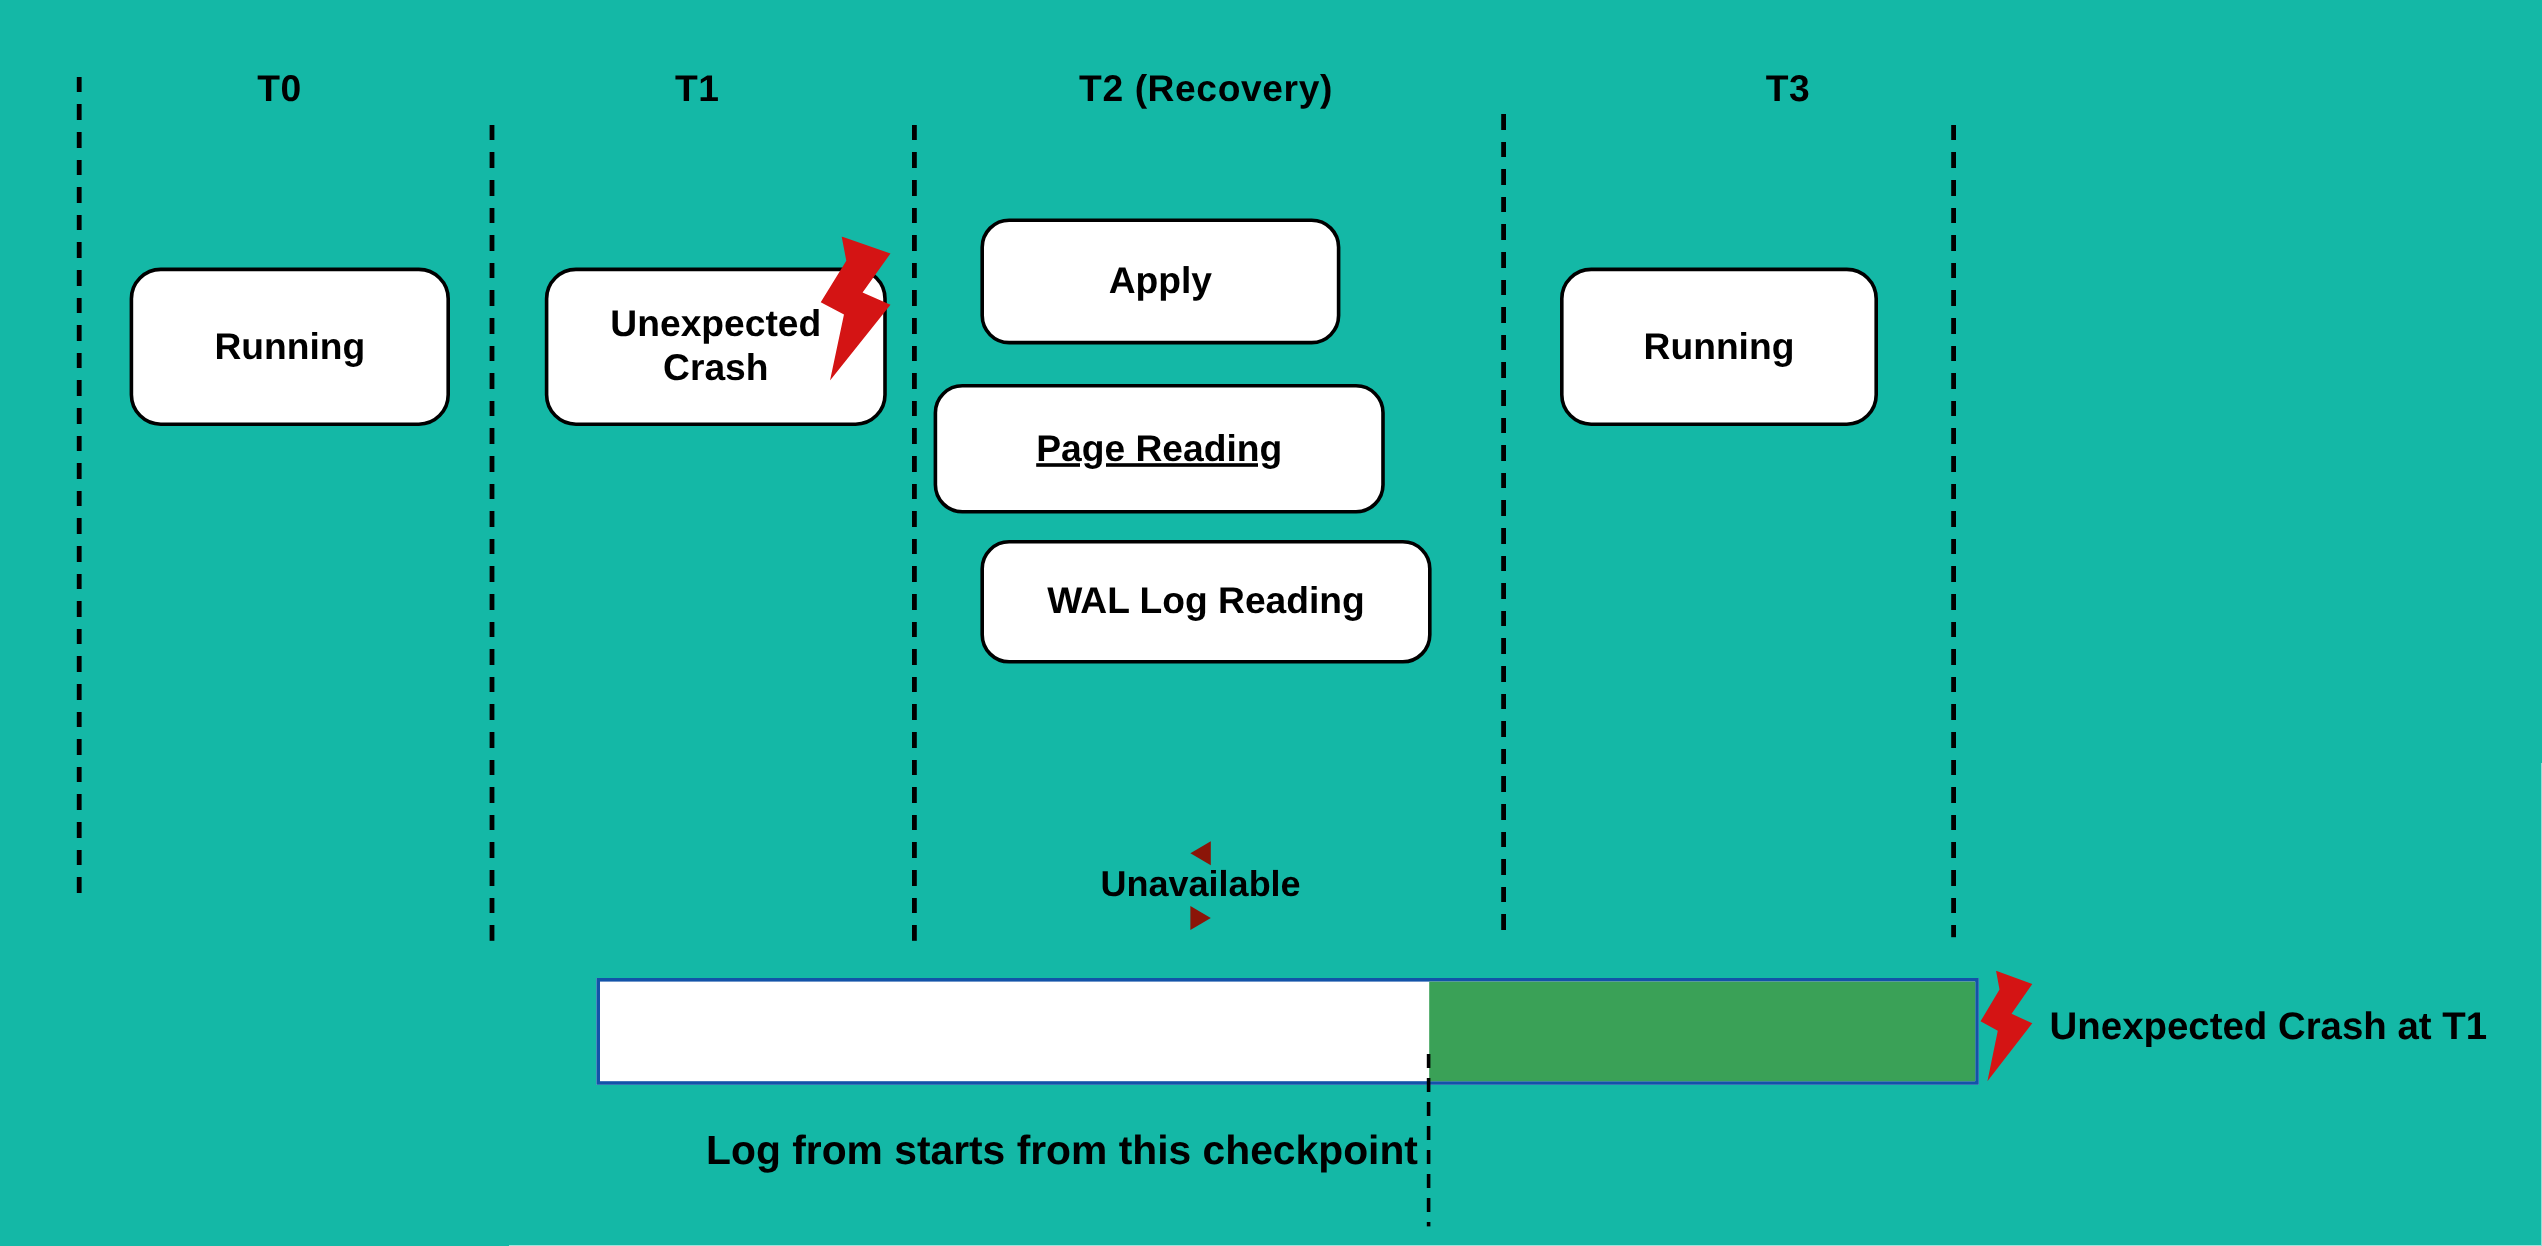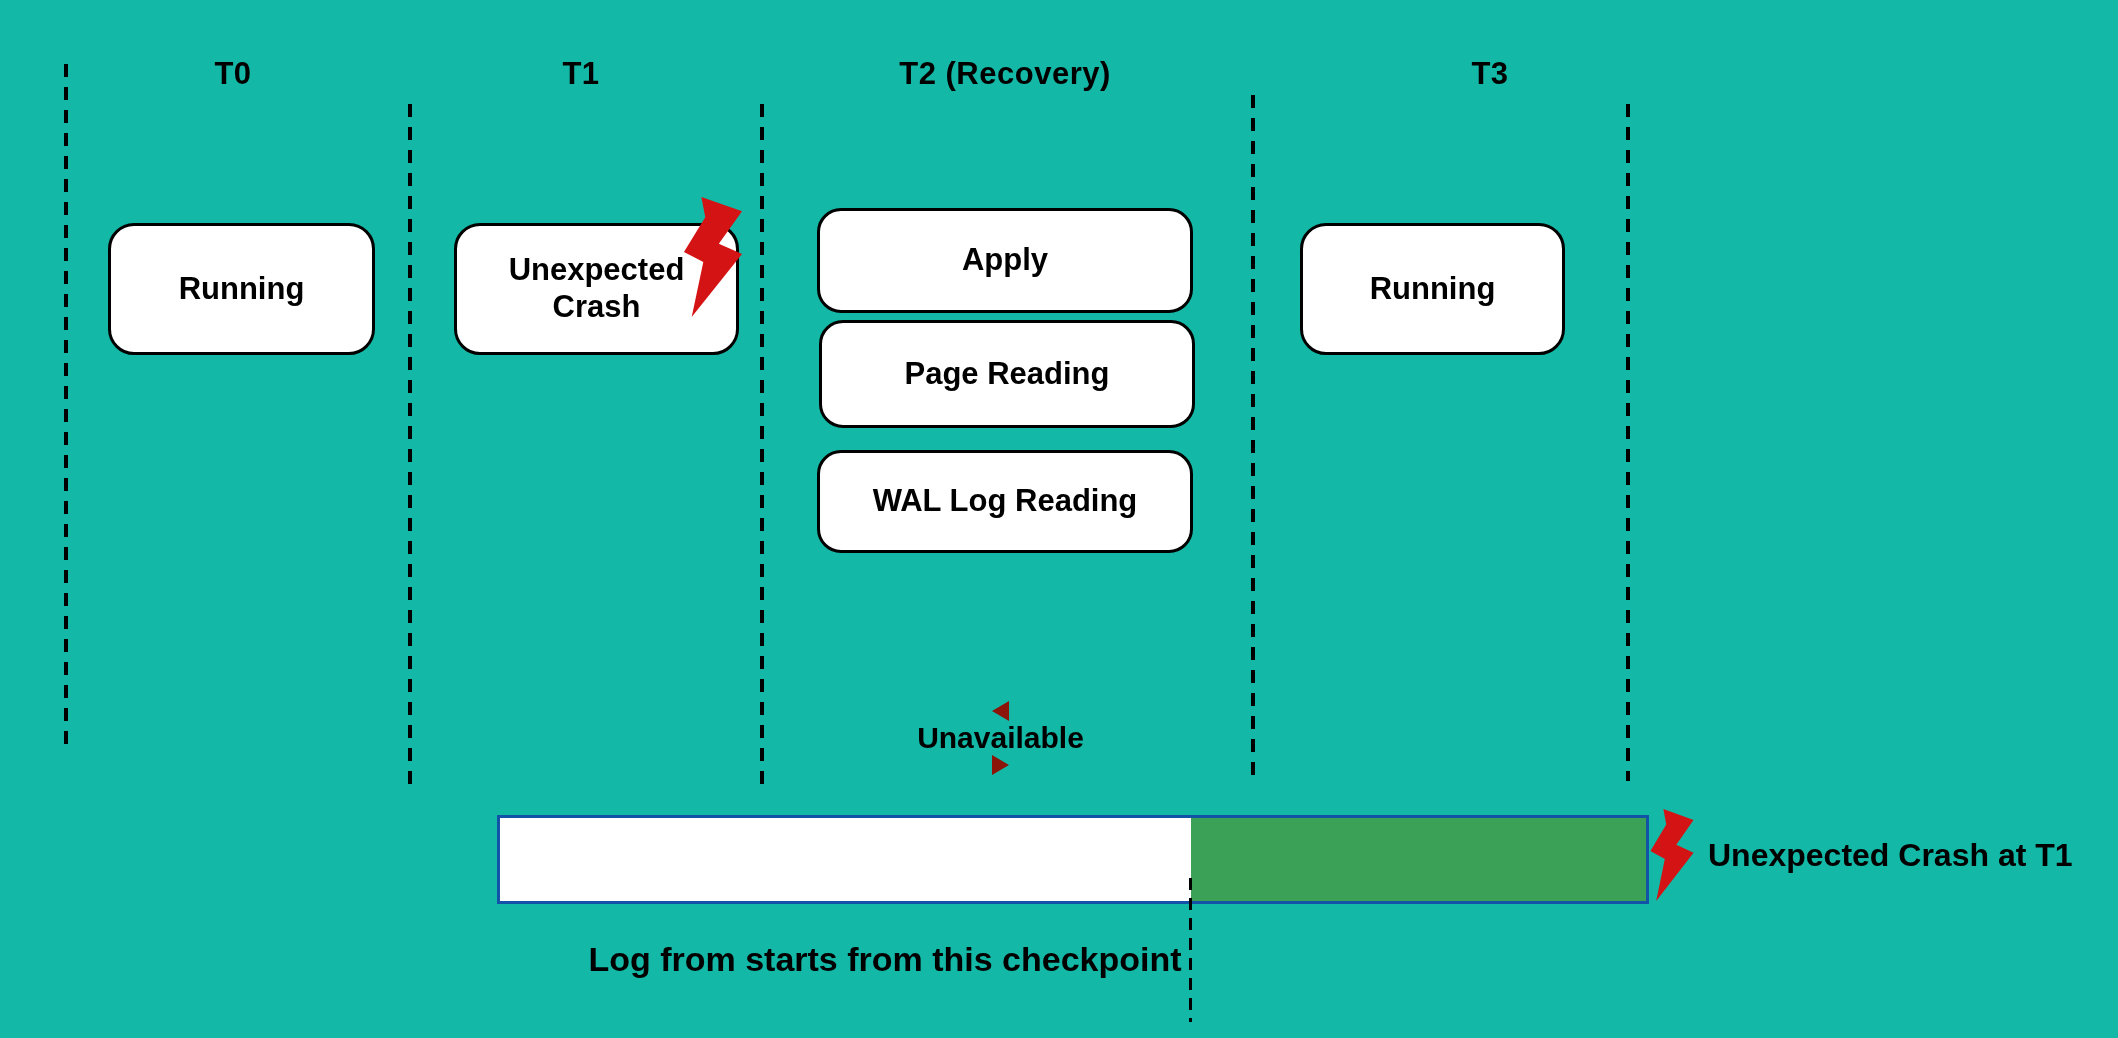--- a/index.html
+++ b/index.html
@@ -51,22 +51,22 @@
     align-items: center;
     justify-content: center;
     text-align: center;
     font-size: 31px;
     font-weight: bold;
     line-height: 1.18;
     padding: 0 12px;
   }
   .state-box.running-t0 { left: 108px;  top: 223px; width: 267px; height: 132px; }
   .state-box.crash-t1   { left: 440px;  top: 223px; width: 285px; height: 132px; margin-left: 14px; }
-  .state-box.apply      { left: 817px;  top: 208px; width: 376px; height: 105px; border-radius: 24px; }
-  .state-box.page-read  { left: 819px;  top: 320px; width: 376px; height: 108px; border-radius: 24px; }
+  .state-box.apply      { left: 817px;  top: 182px; width: 300px; height: 105px; border-radius: 24px; }
+  .state-box.page-read  { left: 778px;  top: 320px; width: 376px; height: 108px; border-radius: 24px; text-decoration: underline; }
   .state-box.wal-read   { left: 817px;  top: 450px; width: 376px; height: 103px; border-radius: 24px; }
   .state-box.running-t3 { left: 1300px; top: 223px; width: 265px; height: 132px; }
 
   
   .bolt { position: absolute; z-index: 6; }
   .bolt polygon { fill: #d41414; }
   .bolt.bolt-top { left: 682px; top: 197px; width: 62px; height: 120px; }
   .bolt.bolt-bar { left: 1649px; top: 809px; width: 46px; height: 92px; }
 
   

